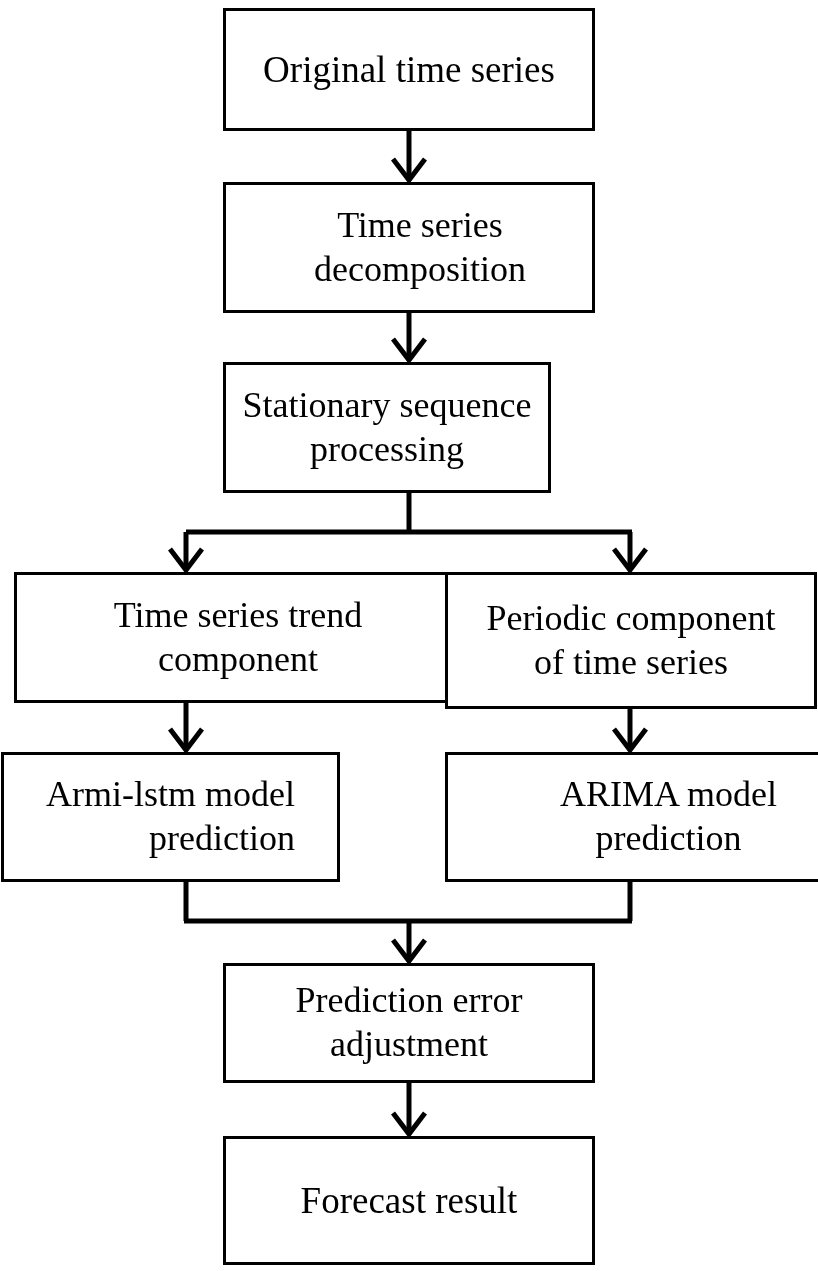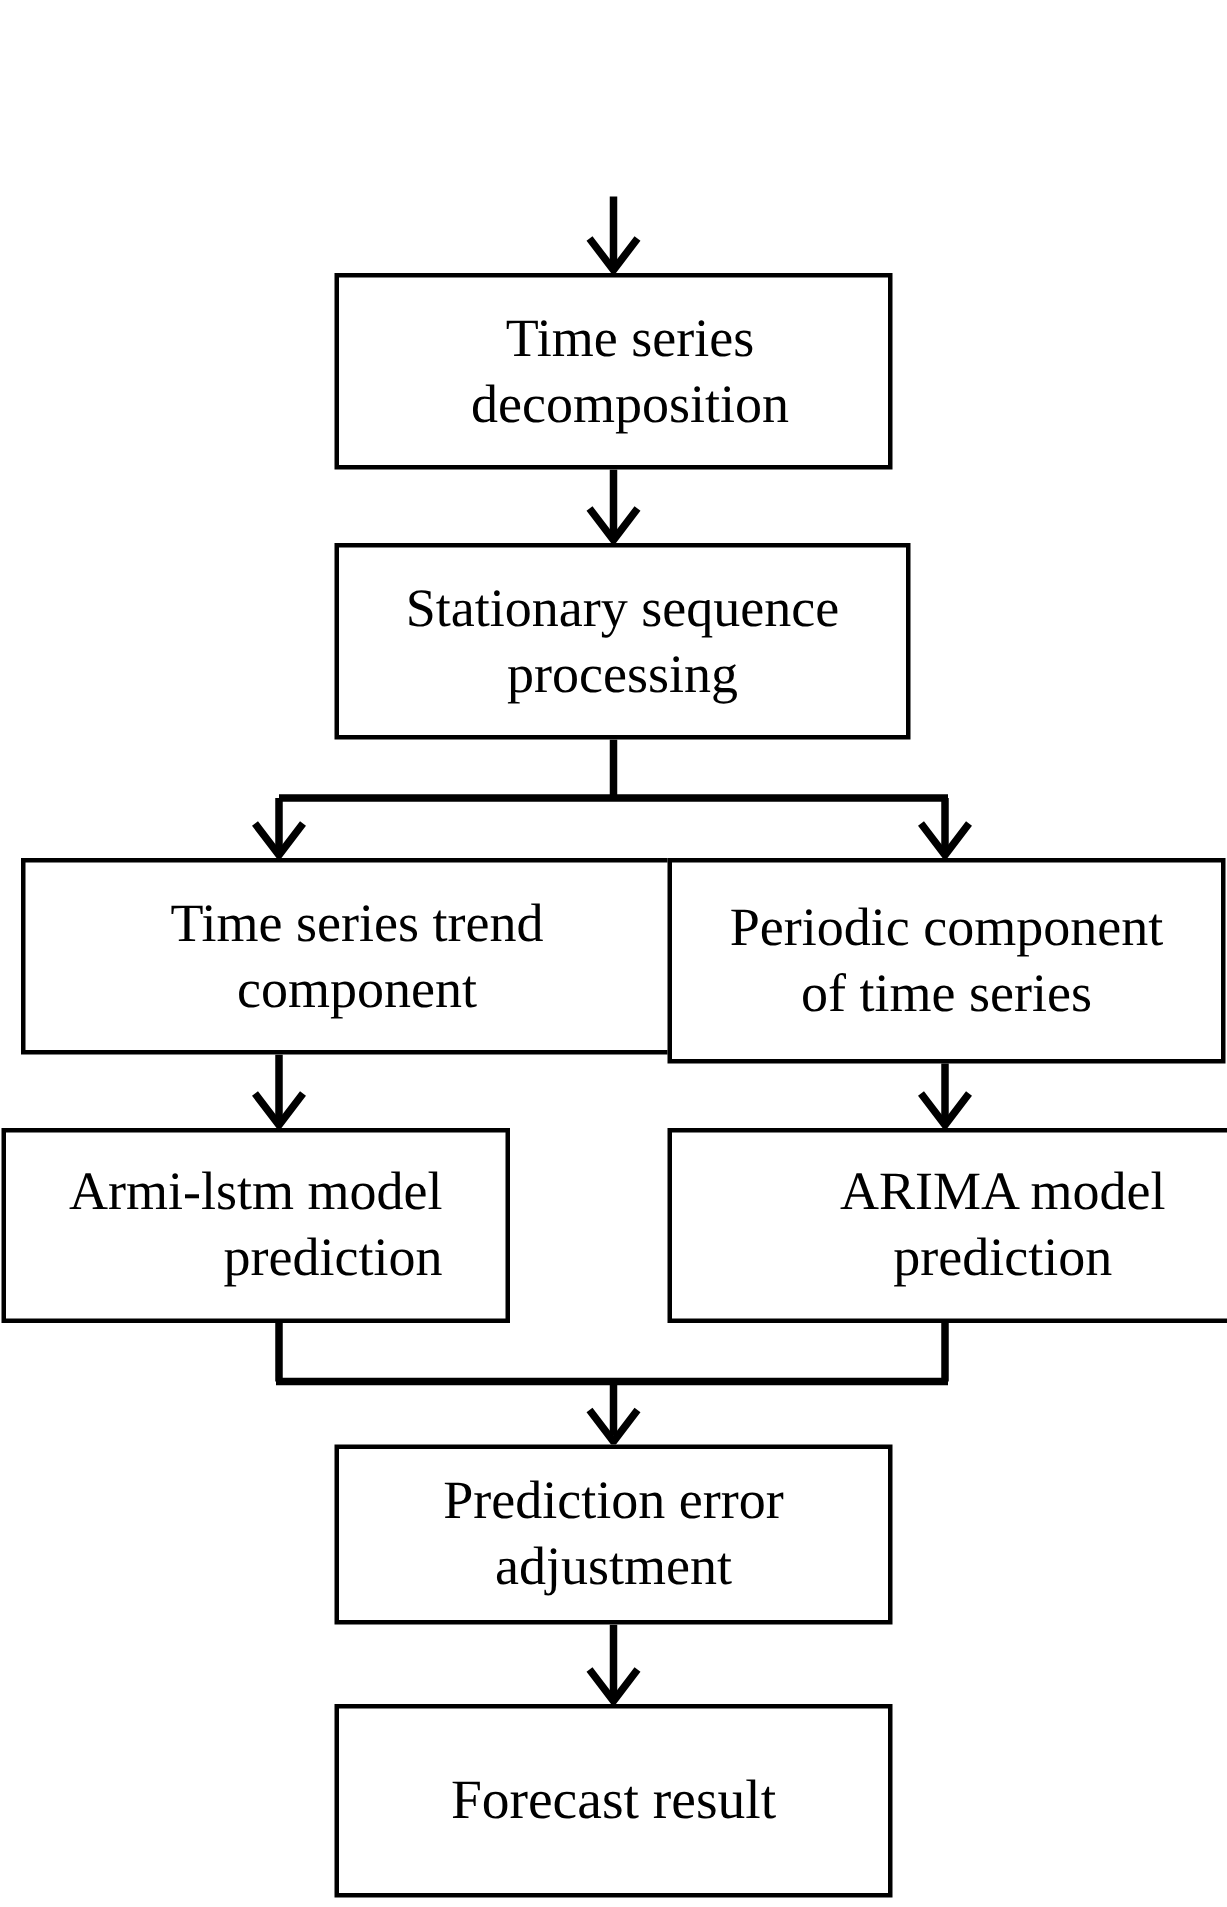--- a/index.html
+++ b/index.html
@@ -97,27 +97,30 @@
       </g>
 
       <g>
         <line x1="409" y1="1083" x2="409" y2="1130"></line>
         <polyline points="393,1113 409,1134 425,1113" stroke-width="5"></polyline>
       </g>
 
     </g>
   </svg>
 
+  <div class="node-box" style="left:223px; top:8px; width:372px; height:123px;">
+    <span class="node-label">Original time series</span>
+  </div>
 
   <div class="node-box" style="left:223px; top:182px; width:372px; height:131px;padding-left:22px;">
     <span class="node-label two-line">Time series
 decomposition</span>
   </div>
 
-  <div class="node-box" style="left:223px; top:362px; width:384px; height:131px;">
+  <div class="node-box" style="left:223px; top:362px; width:328px; height:131px;">
     <span class="node-label two-line">Stationary sequence
 processing</span>
   </div>
 
   <div class="node-box" style="left:14px; top:572px; width:448px; height:131px;">
     <span class="node-label two-line">Time series trend
 component</span>
   </div>
 
   <div class="node-box" style="left:445px; top:572px; width:372px; height:137px;">

